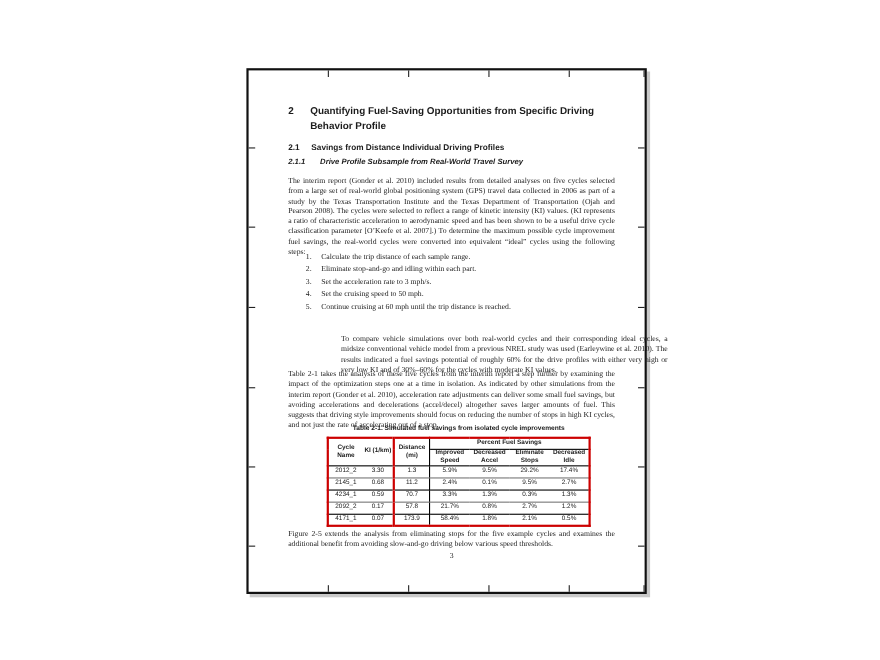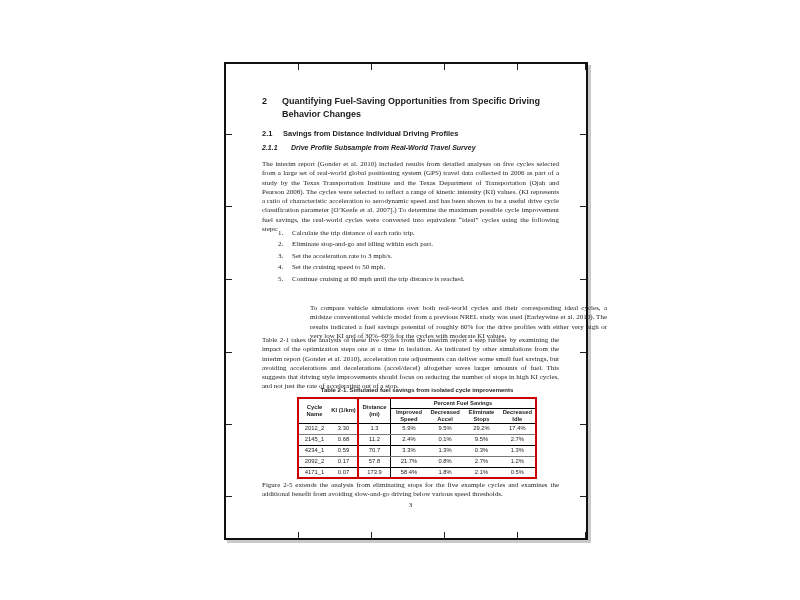--- a/index.html
+++ b/index.html
@@ -102,39 +102,39 @@
   }
 </style>
 </head>
 <body>
 
 <div class="canvas">
   <div class="page">
 
     <div class="h1">
       <span class="num">2</span>
-      <span class="txt">Quantifying Fuel-Saving Opportunities from Specific Driving Behavior Changes</span>
+      <span class="txt">Quantifying Fuel-Saving Opportunities from Specific Driving Behavior Profile</span>
     </div>
 
     <div class="h2">
       <span class="num">2.1</span>
       <span class="txt">Savings from Distance Individual Driving Profiles</span>
     </div>
 
     <div class="h3">
       <span class="num">2.1.1</span>
       <span class="txt">Drive Profile Subsample from Real-World Travel Survey</span>
     </div>
 
     <p class="para p1">The interim report (Gonder et al. 2010) included results from detailed analyses on five cycles selected from a large set of real-world global positioning system (GPS) travel data collected in 2006 as part of a study by the Texas Transportation Institute and the Texas Department of Transportation (Ojah and Pearson 2008). The cycles were selected to reflect a range of kinetic intensity (KI) values. (KI represents a ratio of characteristic acceleration to aerodynamic speed and has been shown to be a useful drive cycle classification parameter [O’Keefe et al. 2007].) To determine the maximum possible cycle improvement fuel savings, the real-world cycles were converted into equivalent “ideal” cycles using the following steps:</p>
 
     <div class="steps">
       <div class="li">
         <span class="num">1.</span>
-        <span>Calculate the trip distance of each ratio trip.</span>
+        <span>Calculate the trip distance of each sample range.</span>
       </div>
       <div class="li">
         <span class="num">2.</span>
         <span>Eliminate stop-and-go and idling within each part.</span>
       </div>
       <div class="li">
         <span class="num">3.</span>
         <span>Set the acceleration rate to 3 mph/s.</span>
       </div>
       <div class="li">

